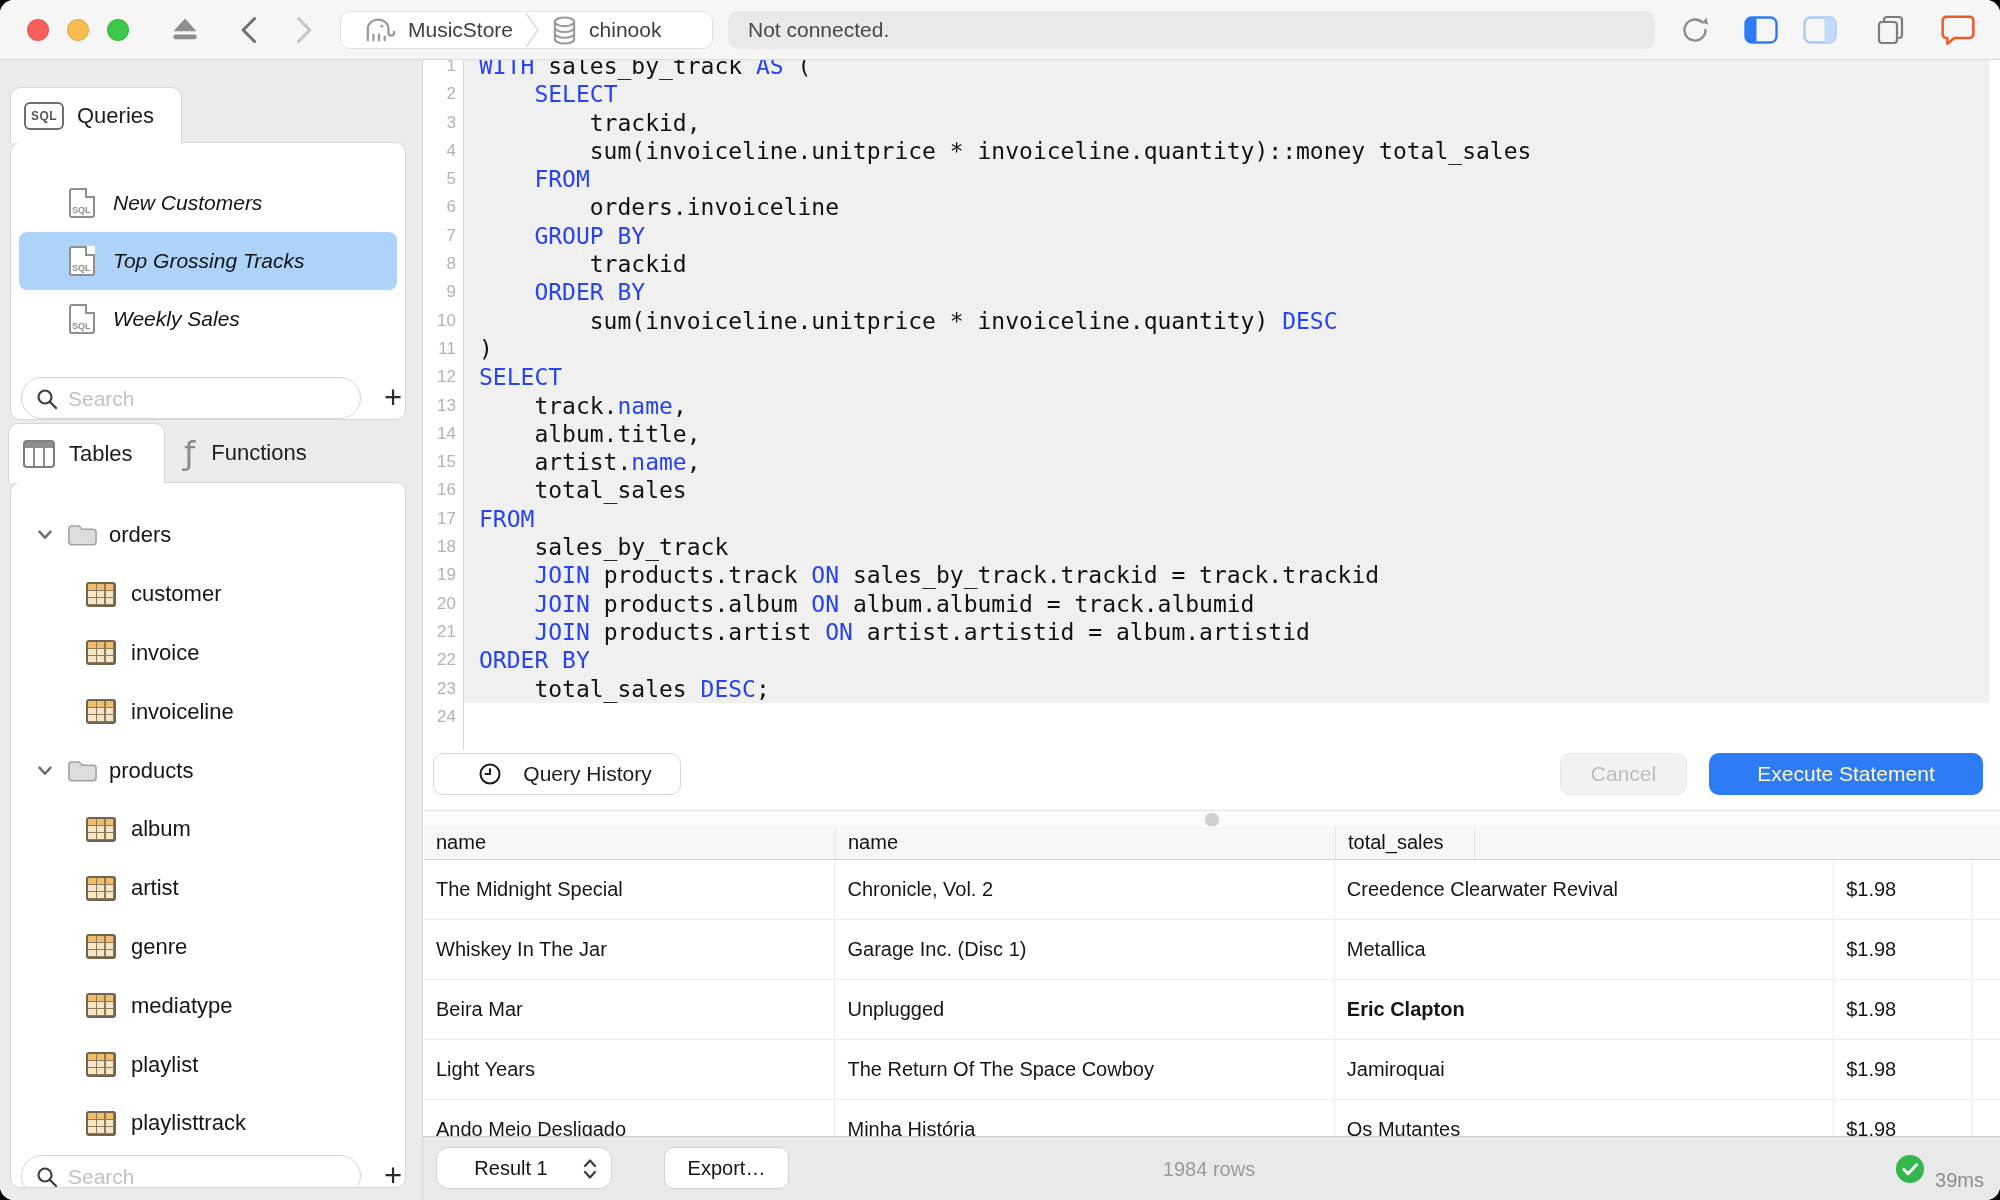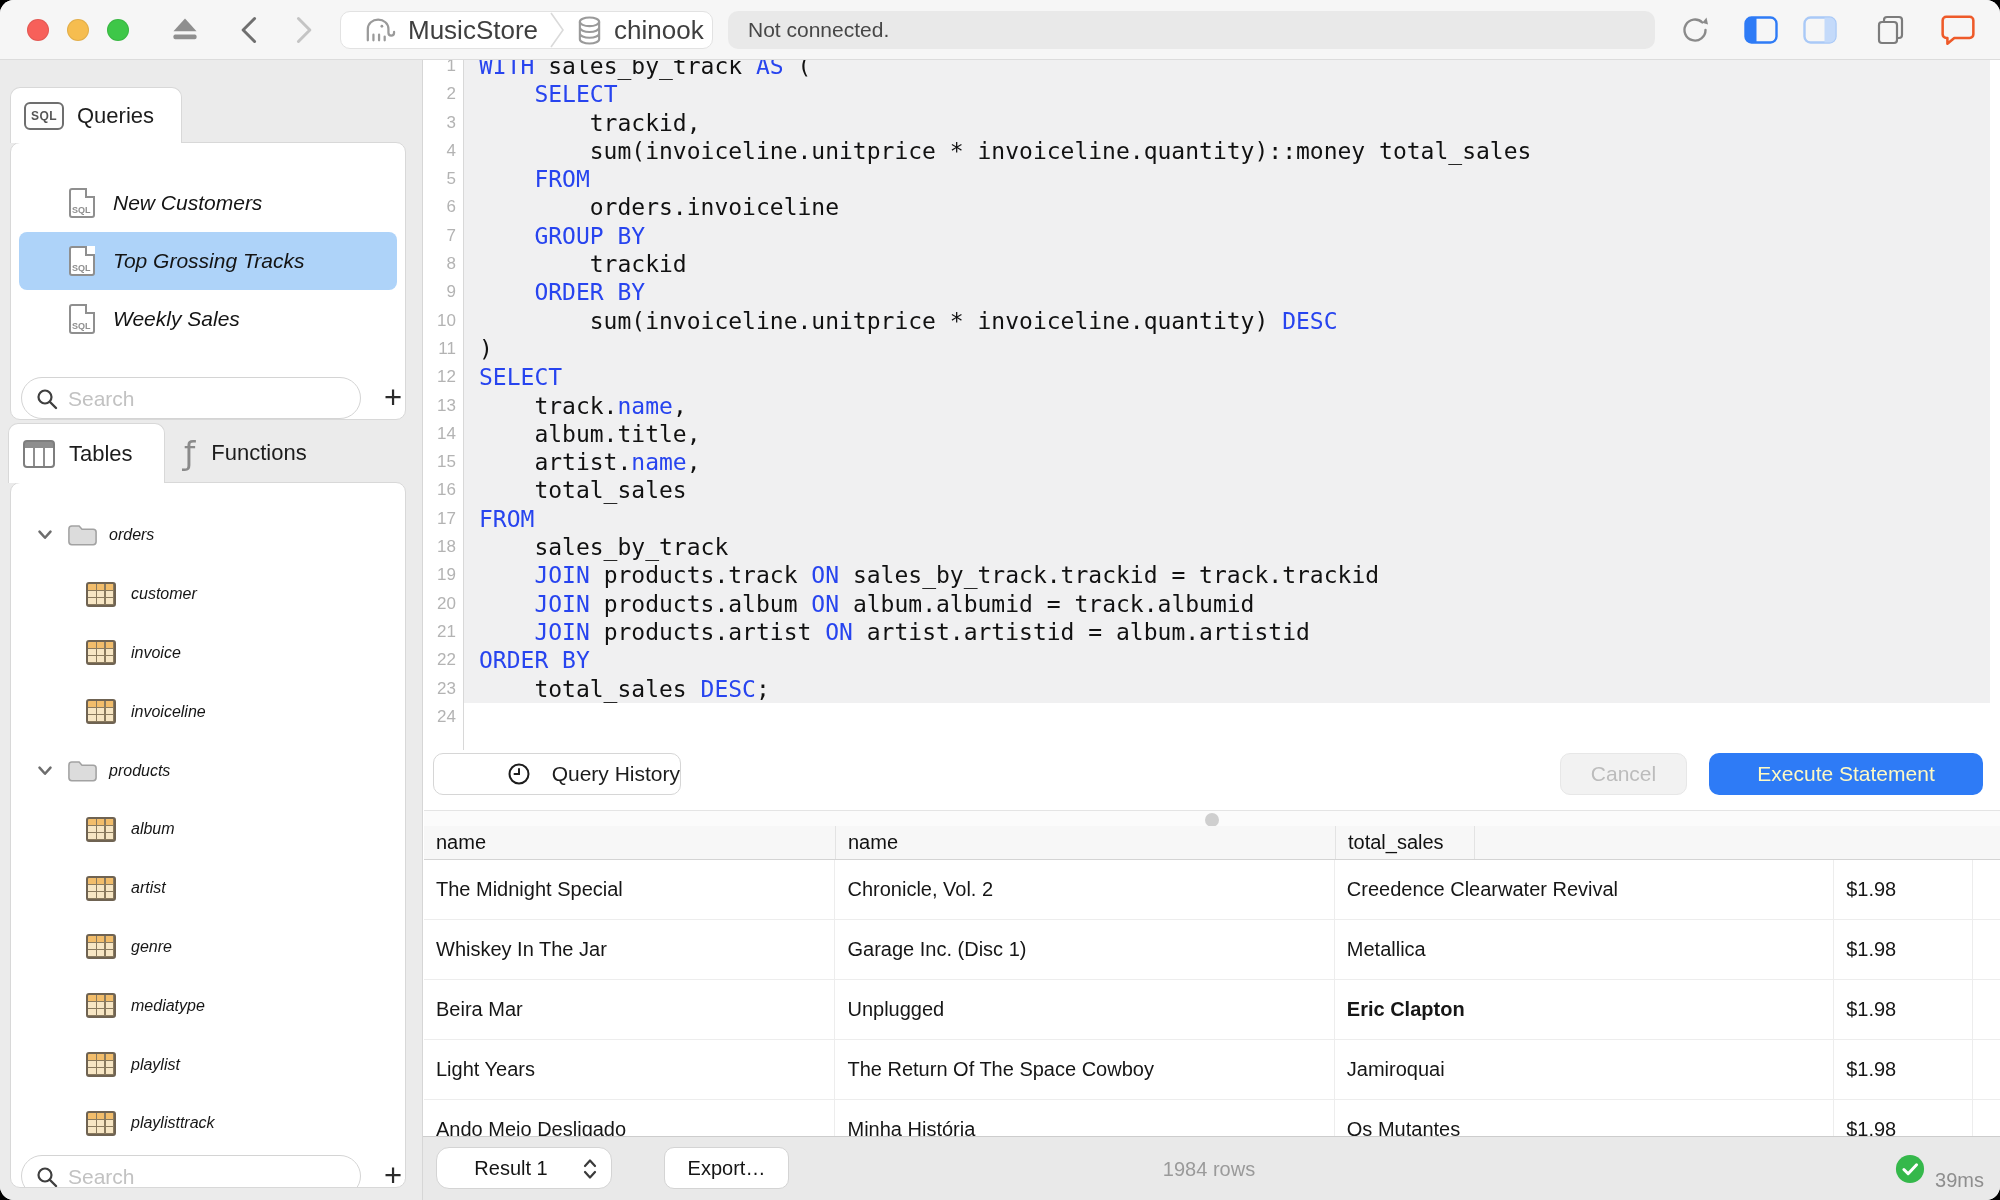--- a/index.html
+++ b/index.html
@@ -10,21 +10,21 @@
   .titlebar{position:absolute;left:0;top:0;width:2000px;height:60px;background:#f6f6f6;
     border-bottom:1px solid #dcdcdc;box-sizing:border-box;z-index:50;}
   .tl{position:absolute;top:19px;width:22px;height:22px;border-radius:50%;box-shadow:inset 0 0 0 1px rgba(0,0,0,.08);}
   .tl.red{left:27px;background:#f7605a;}
   .tl.yellow{left:67px;background:#f6bd4f;}
   .tl.green{left:107px;background:#3ec748;}
   .tb-ico{position:absolute;top:14px;}
   .crumb{position:absolute;left:340px;top:11px;width:373px;height:38px;background:#fff;
     border:1px solid #e2e2e2;border-radius:10px;display:flex;align-items:center;gap:11px;
     padding-left:22px;box-sizing:border-box;}
-  .crumb .txt{font-size:26px;color:#3f3f3f;}
+  .crumb .txt{font-size:21px;color:#3f3f3f;}
   .statusfield{position:absolute;left:728px;top:11px;width:927px;height:38px;background:#e9e9e9;
     border-radius:10px;font-size:21px;color:#474747;line-height:38px;padding-left:20px;box-sizing:border-box;}
 
   
   .sidebar{position:absolute;left:0;top:60px;width:423px;height:1140px;background:#ebebeb;
     border-right:1px solid #d6d6d6;box-sizing:border-box;}
   .tabtop{position:absolute;background:#fff;border:1px solid #d8d8d8;border-bottom:none;
     border-radius:10px 10px 0 0;display:flex;align-items:center;z-index:3;box-sizing:border-box;}
   .tab-queries{left:10px;top:27px;width:172px;height:56px;gap:13px;padding-left:13px;}
   .tab-tables{left:8px;top:363px;width:157px;height:60px;gap:14px;padding-left:14px;}
@@ -59,42 +59,42 @@
   .search-pill input{position:absolute;left:44px;top:1px;width:280px;height:38px;border:none;outline:none;
     background:transparent;font-size:21px;color:#333;font-family:"Liberation Sans",sans-serif;}
   .search-pill input::placeholder{color:#c2c2c2;}
   .search-pill svg{position:absolute;left:13px;top:9px;}
   .plusbtn{position:absolute;left:352px;top:0;width:40px;height:42px;font-size:31px;font-weight:300;
     color:#2b2b2b;display:flex;align-items:center;justify-content:center;}
   .tree{position:absolute;left:0;top:23px;right:0;}
   .trow{position:relative;height:58.8px;display:flex;align-items:center;}
   .trow.folder{padding-left:23px;gap:10px;}
   .trow.table{padding-left:75px;gap:15px;}
-  .tlabel{font-size:16px;color:#161616;font-style:italic;}
+  .tlabel{font-size:22px;color:#161616;}
   .tbl-ico{width:30px;height:25px;border:2px solid #6f6352;border-radius:3px;box-sizing:border-box;flex:0 0 auto;
     background-image:
       repeating-linear-gradient(to right, rgba(0,0,0,0) 0 7.6px, #8a7a5e 7.6px 8.8px),
       repeating-linear-gradient(to bottom, rgba(0,0,0,0) 0 5.8px, #8a7a5e 5.8px 7px),
       linear-gradient(#f2bd6b 0 7px, #f7e6c4 7px);}
 
   
   .editor{position:absolute;left:424px;top:60px;width:1576px;height:750px;background:#fff;overflow:hidden;}
   .stmt-bg{position:absolute;left:40px;top:0;width:1526px;height:643px;background:#f0f0f1;}
   .gutter{position:absolute;left:0;top:-8px;width:39px;text-align:right;box-sizing:border-box;
     padding-right:7px;font-size:17px;color:#b3b3b3;font-family:"Liberation Sans",sans-serif;}
   .gutter div{height:28.3px;line-height:28.3px;}
   .gutter-sep{position:absolute;left:39px;top:0;width:1px;height:690px;background:#d8d8d8;}
   .codewrap{position:absolute;left:40px;top:-8px;right:10px;}
   .cline{height:28.3px;line-height:28.3px;white-space:pre;font-family:"DejaVu Sans Mono",monospace;
     font-size:23px;color:#111;padding-left:15px;}
   .cline .kw{color:#2744ef;}
   .btn{position:absolute;height:42px;border-radius:10px;box-sizing:border-box;display:flex;
     align-items:center;justify-content:center;font-size:21px;}
   .btn-history{left:9px;top:693px;width:248px;background:#fff;border:1px solid #d6d6d6;color:#1c1c1c;
-    gap:21px;justify-content:flex-end;padding-left:16px;}
+    gap:21px;justify-content:center;padding-left:16px;}
   .btn-cancel{left:1136px;top:693px;width:127px;background:#f2f2f2;border:1px solid #e7e7e7;color:#bcbcbc;}
   .btn-exec{left:1285px;top:693px;width:274px;background:#2e7bf6;color:#fef9c3;}
 
   
   .splitter{position:absolute;left:424px;top:810px;width:1576px;height:16px;background:#fbfbfb;
     border-top:1px solid #e4e4e4;box-sizing:border-box;}
   .splitter .dot{position:absolute;left:calc(50% - 7px);top:2px;width:14px;height:14px;border-radius:50%;
     background:#cfcfcf;}
 
   

